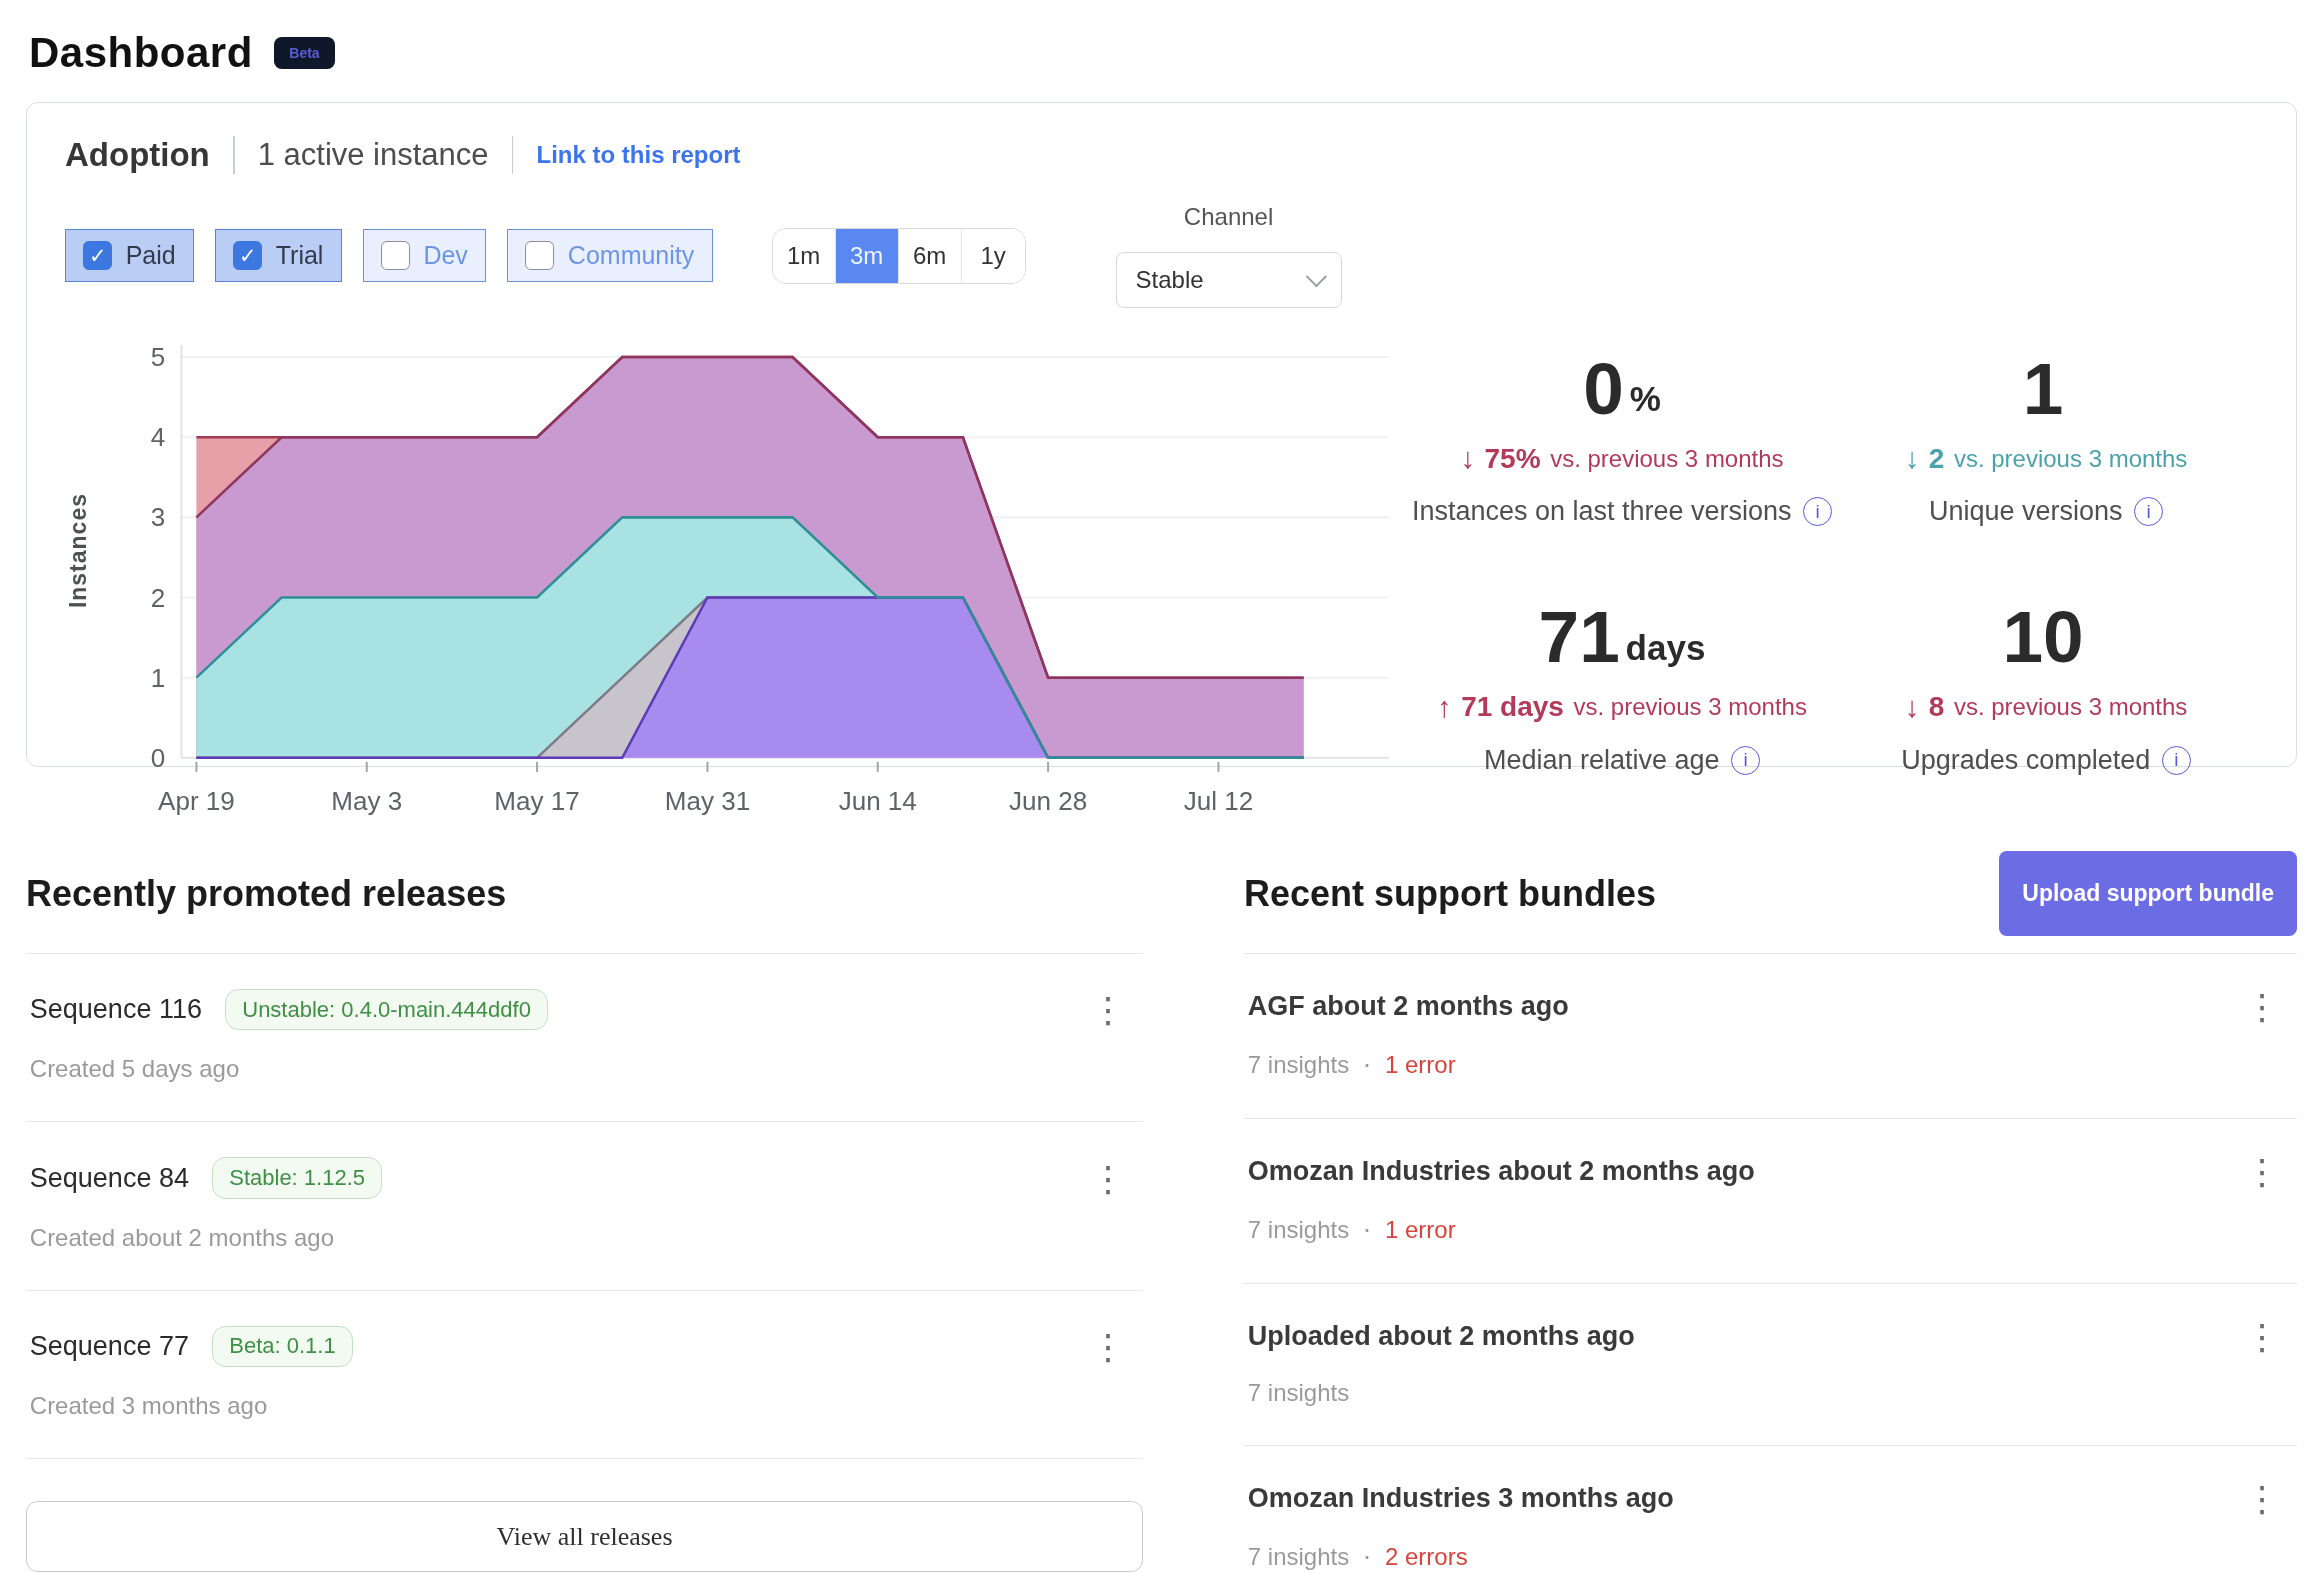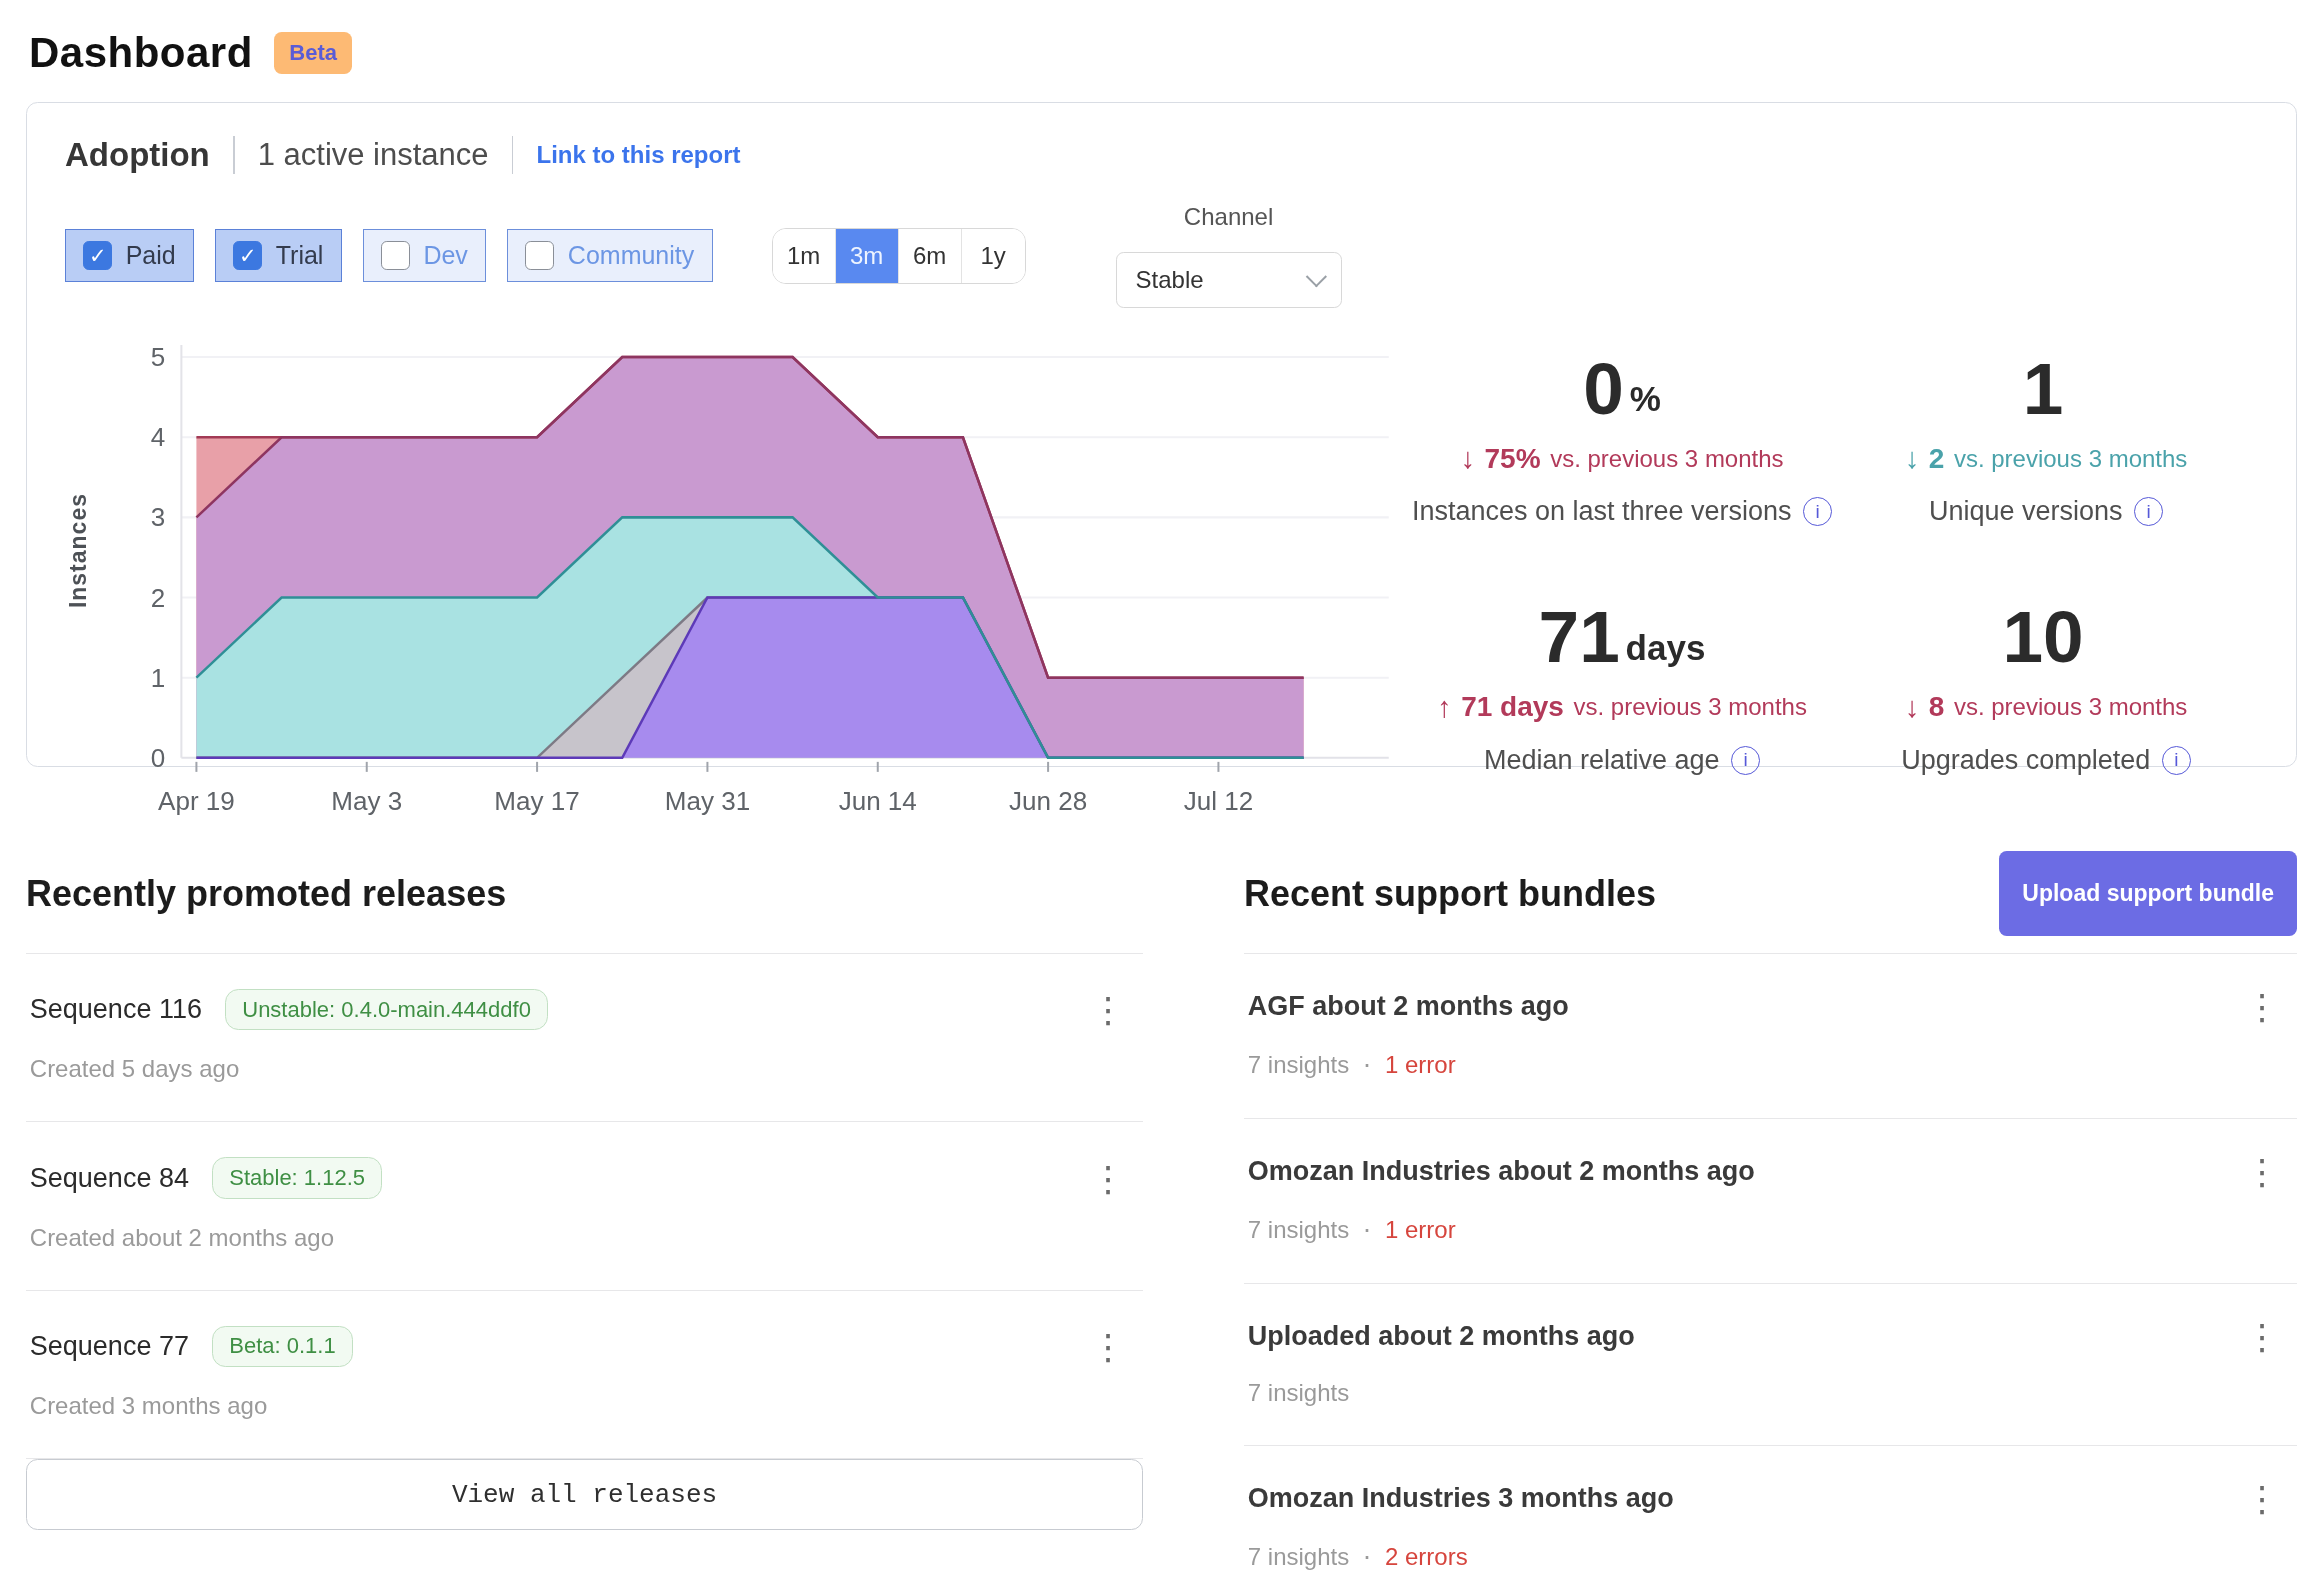--- a/index.html
+++ b/index.html
@@ -2,21 +2,21 @@
 <html><head>
 <meta charset="utf-8">
 <style>
   * { margin:0; padding:0; box-sizing:border-box; }
   html,body { width:2323px; height:1574px; overflow:hidden; background:#fff;
     font-family:"Liberation Sans","DejaVu Sans",sans-serif; color:#333; }
 
   
   .page-header { display:flex; align-items:center; gap:21px; padding:29px 0 25px 29px; }
   .page-title { font-size:42px; font-weight:700; color:#111; letter-spacing:0.5px; }
-  .beta-badge { background:#fdba74; color:#5a5cd6; font-size:22px; font-weight:600;
+  .beta-badge { background:#0f172a; color:#5a5cd6; font-size:14px; font-weight:600;
     padding:7.7px 15.4px; border-radius:7.7px; }
 
   
   .card { margin:0 26px; border:1.9px solid #d9dde4; border-radius:11.5px; background:#fff;
     padding:33px 38px 29px 38px; height:665px; }
   .card-header { display:flex; align-items:center; gap:23px; }
   .card-title { font-size:33px; font-weight:700; color:#363636; }
   .card-sub { font-size:31px; color:#4d4d4d; }
   .vdiv { width:1.9px; height:38px; background:#c9cdd4; }
   .report-link { font-size:24px; font-weight:700; color:#3b74ec; cursor:pointer; }
@@ -90,23 +90,23 @@
   .item-title { font-size:27px; font-weight:600; color:#3a3a3a;text-align:right; }
   .version-badge { margin-left:23px; font-size:22px; color:#3f8f44; background:#f2faf2;
     border:1.9px solid #c2e0c3; border-radius:13.4px; padding:6.7px 16.3px; }
   .kebab { margin-left:auto; color:#6b6b6b; font-size:35px; line-height:1; cursor:pointer;
     padding:0 13.4px; }
   .kebab::after { content:"⋮"; }
   .item-sub { margin-top:25px; font-size:24px; color:#9a9a9a; display:flex; gap:13.4px; align-items:center; }
   .err { color:#d6453d; }
   .dot-sep::after { content:"·"; color:#9a9a9a; font-size:27px; }
 
-  .view-all-btn { width:100%; height:71px; background:#fff;
+  .view-all-btn { width:100%; height:71px; margin-top:42px; background:#fff;
     border:1.9px solid #c7cbd1; border-radius:11.5px; font-size:26px; color:#2f2f2f;
-    font-family:Liberation Mono, monospace; cursor:pointer; }
+    font-family:Liberation Serif, serif; cursor:pointer; }
 </style>
 </head>
 <body>
 
 <div class="page-header">
   <div class="page-title">Dashboard</div>
   <div class="beta-badge">Beta</div>
 </div>
 
 <div class="card">

